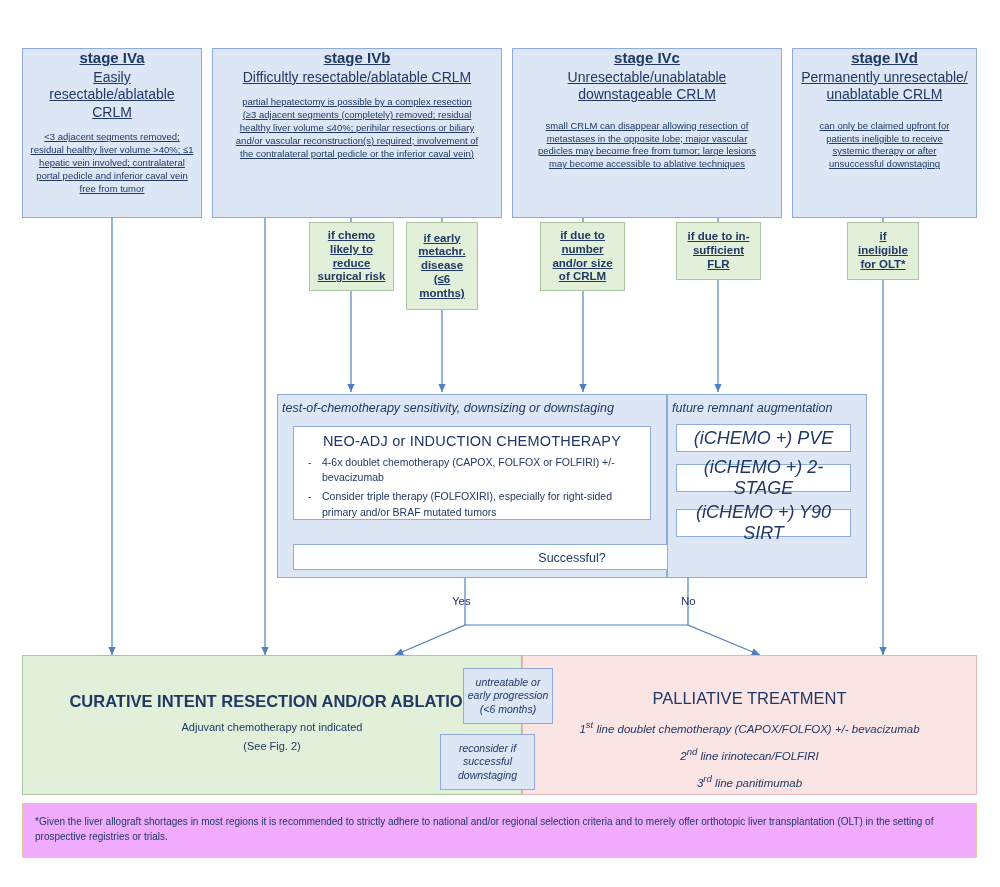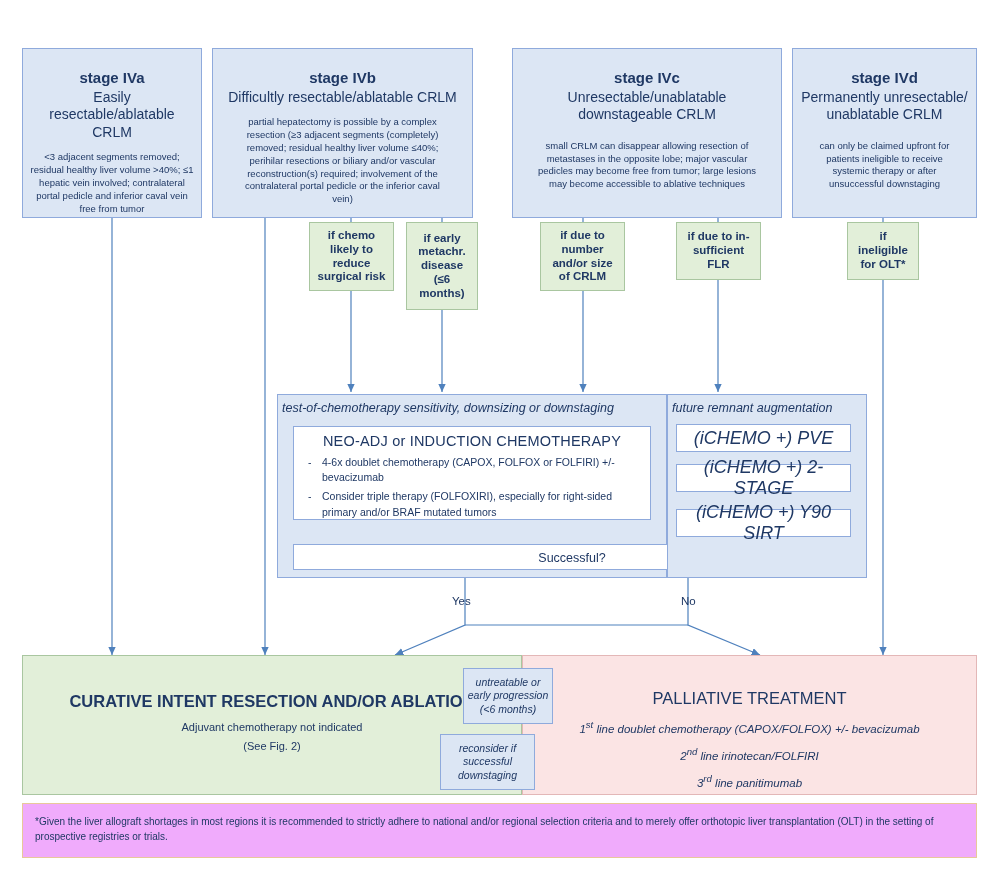--- a/index.html
+++ b/index.html
@@ -25,21 +25,22 @@
     height: 887px;
     pointer-events: none;
   }
   .box {
     position: absolute;
     box-sizing: border-box;
     border: 1px solid #8faadc;
     background: #dce6f4;
     color: #1f3864;
     text-align: center;
-    padding: 20px 6px;
+    padding: 0 6px;
+    text-decoration: underline;
   }
   .stage-title {
     font-weight: bold;
     font-size: 15px;
     line-height: 1.25;
   }
   .stage-sub {
     font-size: 14px;
     line-height: 1.25;
     margin-top: 1px;
@@ -223,21 +224,21 @@
 
     <path d="M440,762 L393,762" stroke="#8faadc" stroke-width="9" fill="none" marker-end="url(#arrowthick)"></path>
   </svg>
 
   <div class="box" style="left:22px; top:48px; width:180px; height:170px;">
     <div class="stage-title">stage IVa</div>
     <div class="stage-sub">Easily resectable/ablatable CRLM</div>
     <div class="stage-desc">&lt;3 adjacent segments removed; residual healthy liver volume &gt;40%; ≤1 hepatic vein involved; contralateral portal pedicle and inferior caval vein free from tumor</div>
   </div>
 
-  <div class="box" style="left:212px; top:48px; width:261px; height:170px;">
+  <div class="box" style="left:212px; top:48px; width:290px; height:170px;">
     <div class="stage-title">stage IVb</div>
     <div class="stage-sub">Difficultly resectable/ablatable CRLM</div>
     <div class="stage-desc" style="padding:0 16px;">partial hepatectomy is possible by a complex resection (≥3 adjacent segments (completely) removed; residual healthy liver volume ≤40%; perihilar resections or biliary and/or vascular reconstruction(s) required; involvement of the contralateral portal pedicle or the inferior caval vein)</div>
   </div>
 
   <div class="box" style="left:512px; top:48px; width:270px; height:170px;">
     <div class="stage-title">stage IVc</div>
     <div class="stage-sub">Unresectable/unablatable downstageable CRLM</div>
     <div class="stage-desc" style="padding:0 12px; margin-top:16px;">small CRLM can disappear allowing resection of metastases in the opposite lobe; major vascular pedicles may become free from tumor; large lesions may become accessible to ablative techniques</div>
   </div>

